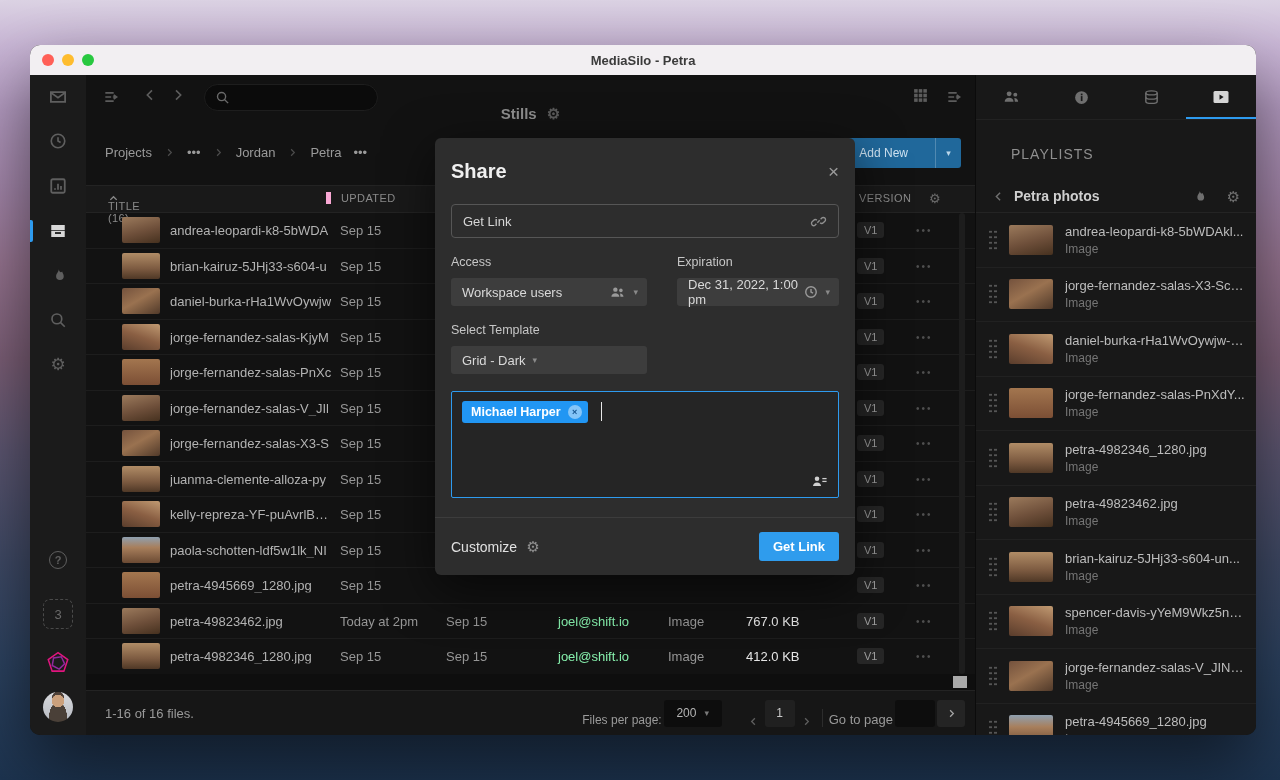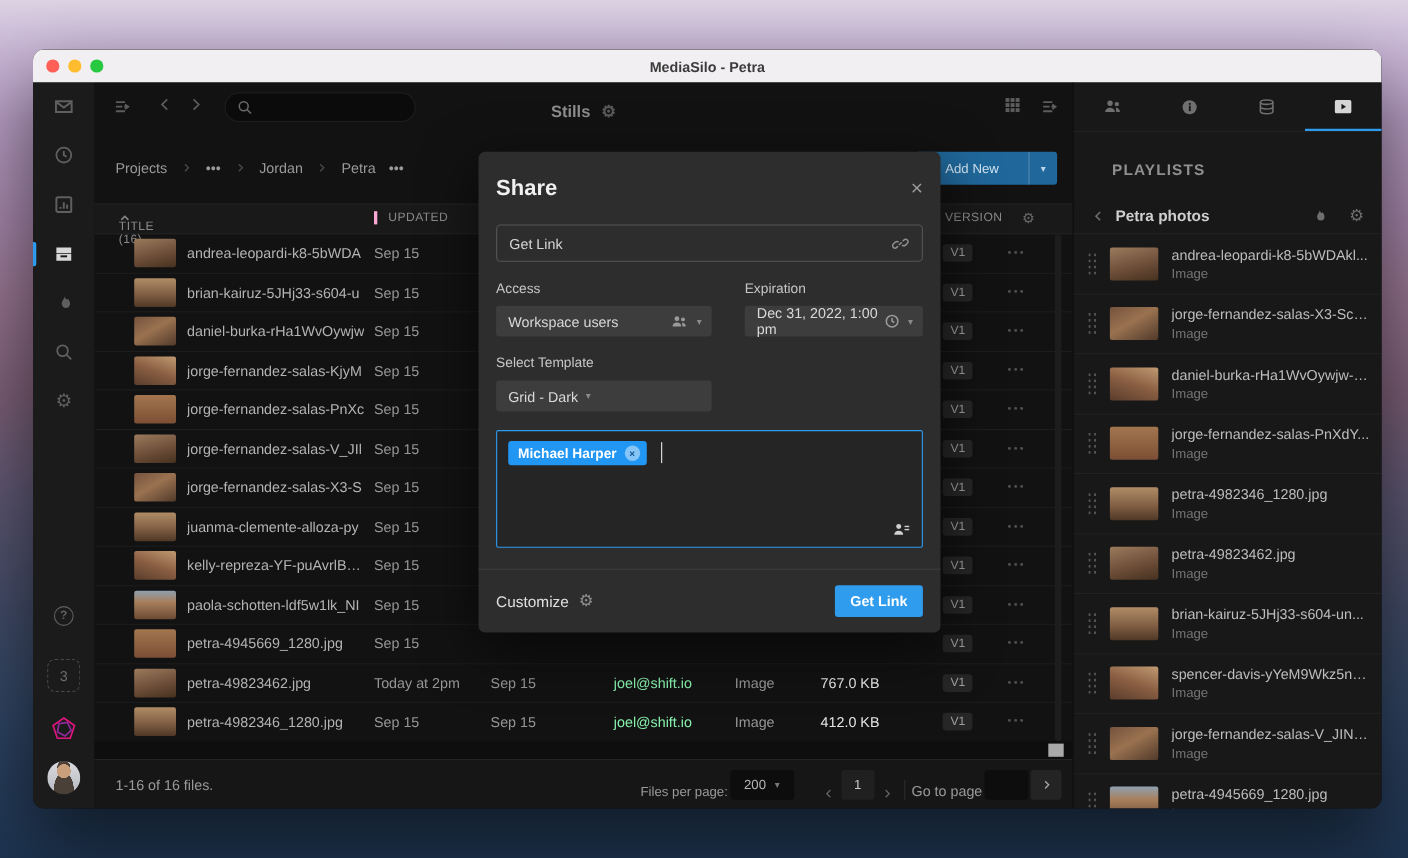--- a/index.html
+++ b/index.html
@@ -30,37 +30,37 @@
     background:
       radial-gradient(circle at 50% 30%, #caa07c 0 24%, rgba(0,0,0,0) 25%),
       radial-gradient(circle at 50% 18%, #4d4038 0 20%, rgba(0,0,0,0) 21%),
       radial-gradient(ellipse at 50% 86%, #4a4038 0 42%, rgba(0,0,0,0) 43%),
       linear-gradient(#d9dade,#b6bac1); }
   
   .main { flex:1; display:flex; flex-direction:column; background:#121212; position:relative; min-width:0; }
   .toolbar { height:45px; position:relative; flex:none; }
   .tb-ico { position:absolute; top:12px; color:#5c5c5c; }
   .searchpill { position:absolute; left:118px; top:9px; width:174px; height:27px; border-radius:14px; background:#0b0b0b; border:1px solid #1e1e1e; display:flex; align-items:center; padding:0 10px; color:#6a6a6a; }
-  .page-title { position:absolute; left:0; right:0; top:4px; height:45px; display:flex; align-items:center; justify-content:center; gap:10px; color:#8d8d8d; font-size:15px; font-weight:700; pointer-events:none; }
+  .page-title { position:absolute; left:0; right:0; top:16px; height:45px; display:flex; align-items:center; justify-content:center; gap:10px; color:#8d8d8d; font-size:15px; font-weight:700; pointer-events:none; }
   .page-title .glyph { color:#5a5a5a; font-size:15px; pointer-events:auto; }
   
   .crumbrow { height:65px; display:flex; align-items:center; padding:0 14px 0 19px; flex:none; }
   .breadcrumb { display:flex; align-items:center; gap:12px; color:#9a9a9a; font-size:13px; }
   .crumb-sep { color:#4c4c4c; display:flex; }
   .crumb-right { margin-left:auto; display:flex; align-items:center; gap:8px; }
   .navbtn { width:27px; height:27px; background:#1c1c1c; border-radius:3px; color:#6a6a6a; display:flex; align-items:center; justify-content:center; }
   .filterbtn { width:34px; height:29px; background:#1c1c1c; border-radius:3px; color:#8f8f8f; display:flex; align-items:center; justify-content:center; margin:0 6px; }
   .addnew { display:flex; height:30px; border-radius:3px; overflow:hidden; background:#20689b; color:#cfe3f2; }
   .addnew-main { padding:0 27px; font-size:12px; display:flex; align-items:center; }
   .addnew-caret { width:26px; border-left:1px solid rgba(255,255,255,.22); display:flex; align-items:center; justify-content:center; font-size:9px; color:#bcd7ea; }
   
   .thead { height:28px; background:#191919; border-top:1px solid #232323; border-bottom:1px solid #232323; position:relative; font-size:11px; color:#8a8a8a; letter-spacing:.4px; flex:none; }
   .thead span { position:absolute; top:7px; }
   .h-title { left:22px; display:flex; gap:8px; align-items:center; }
-  .h-upd { left:254px; border-left:3px solid #f9a8d4; padding-left:10px; top:6px !important; }
+  .h-upd { left:240px; border-left:5px solid #f9a8d4; padding-left:10px; top:6px !important; }
   .h-ver { left:762px; border-left:1px solid #2c2c2c; padding-left:10px; top:6px !important; }
   .h-gear { left:843px; top:5px !important; color:#6a6a6a; font-size:13px; }
   .rows { flex:1; position:relative; overflow:hidden; }
   .trow { height:35.5px; border-bottom:1px solid #1d1d1d; position:relative; font-size:13px; color:#b3b3b3; }
   .trow span { position:absolute; top:50%; transform:translateY(-50%); white-space:nowrap; }
   .c-thumb { left:36px; width:38px; height:26px; border-radius:2px; }
   .c-title { left:84px; max-width:162px; overflow:hidden; text-overflow:ellipsis; }
   .c-upd { left:254px; color:#969696; }
   .c-created { left:360px; color:#969696; }
   .c-creator { left:472px; color:#86efac; }
@@ -79,21 +79,21 @@
   .pgchev { color:#5f5f5f; display:flex; padding:0 4px; }
   .pgcur { width:30px; height:27px; background:#202020; border-radius:3px; display:flex; align-items:center; justify-content:center; color:#c9c9c9; }
   .pgdivider { width:1px; height:18px; background:#2c2c2c; margin:0 4px; }
   .goinput { width:40px; height:27px; background:#0d0d0d; border-radius:3px; }
   .gobtn { width:28px; height:27px; background:#242424; border-radius:3px; color:#a5a5a5; display:flex; align-items:center; justify-content:center; }
   
   .rightpanel { width:281px; background:#181818; border-left:1px solid #0b0b0b; flex:none; display:flex; flex-direction:column; }
   .rtabs { height:45px; display:flex; border-bottom:1px solid #222; flex:none; }
   .rtab { flex:1; display:flex; align-items:center; justify-content:center; color:#6f6f6f; }
   .rtab.active { color:#d5d5d5; box-shadow:inset 0 -2px 0 #2e9bef; }
-  .rp-title { height:60px; padding:26px 0 0 35px; font-size:14px; letter-spacing:1px; color:#8f8f8f; flex:none;font-weight:bold; }
+  .rp-title { height:60px; padding:26px 0 0 35px; font-size:14px; letter-spacing:1px; color:#8f8f8f; flex:none; }
   .pl-head { height:33px; display:flex; align-items:center; padding:0 16px 0 16px; border-bottom:1px solid #242424; flex:none; color:#6f6f6f; }
   .pl-name { margin-left:9px; color:#cfcfcf; font-size:14px; font-weight:600; flex:1; }
   .pl-icons { display:flex; gap:20px; align-items:center; color:#6f6f6f; }
   .rp-list { flex:1; overflow:hidden; }
   .rp-item { height:54.5px; border-bottom:1px solid #212121; display:flex; align-items:center; padding:0 10px 0 12px; gap:12px; }
   .drag { width:9px; height:22px; background-image:radial-gradient(#555 1.1px, rgba(0,0,0,0) 1.2px); background-size:5px 5.5px; flex:none; }
   .rp-thumb { width:44px; height:30px; border-radius:2px; flex:none; }
   .rp-text { flex:1; min-width:0; }
   .rp-name { font-size:13px; color:#bdbdbd; white-space:nowrap; overflow:hidden; text-overflow:ellipsis; }
   .rp-sub { font-size:12px; color:#757575; margin-top:3px; }

